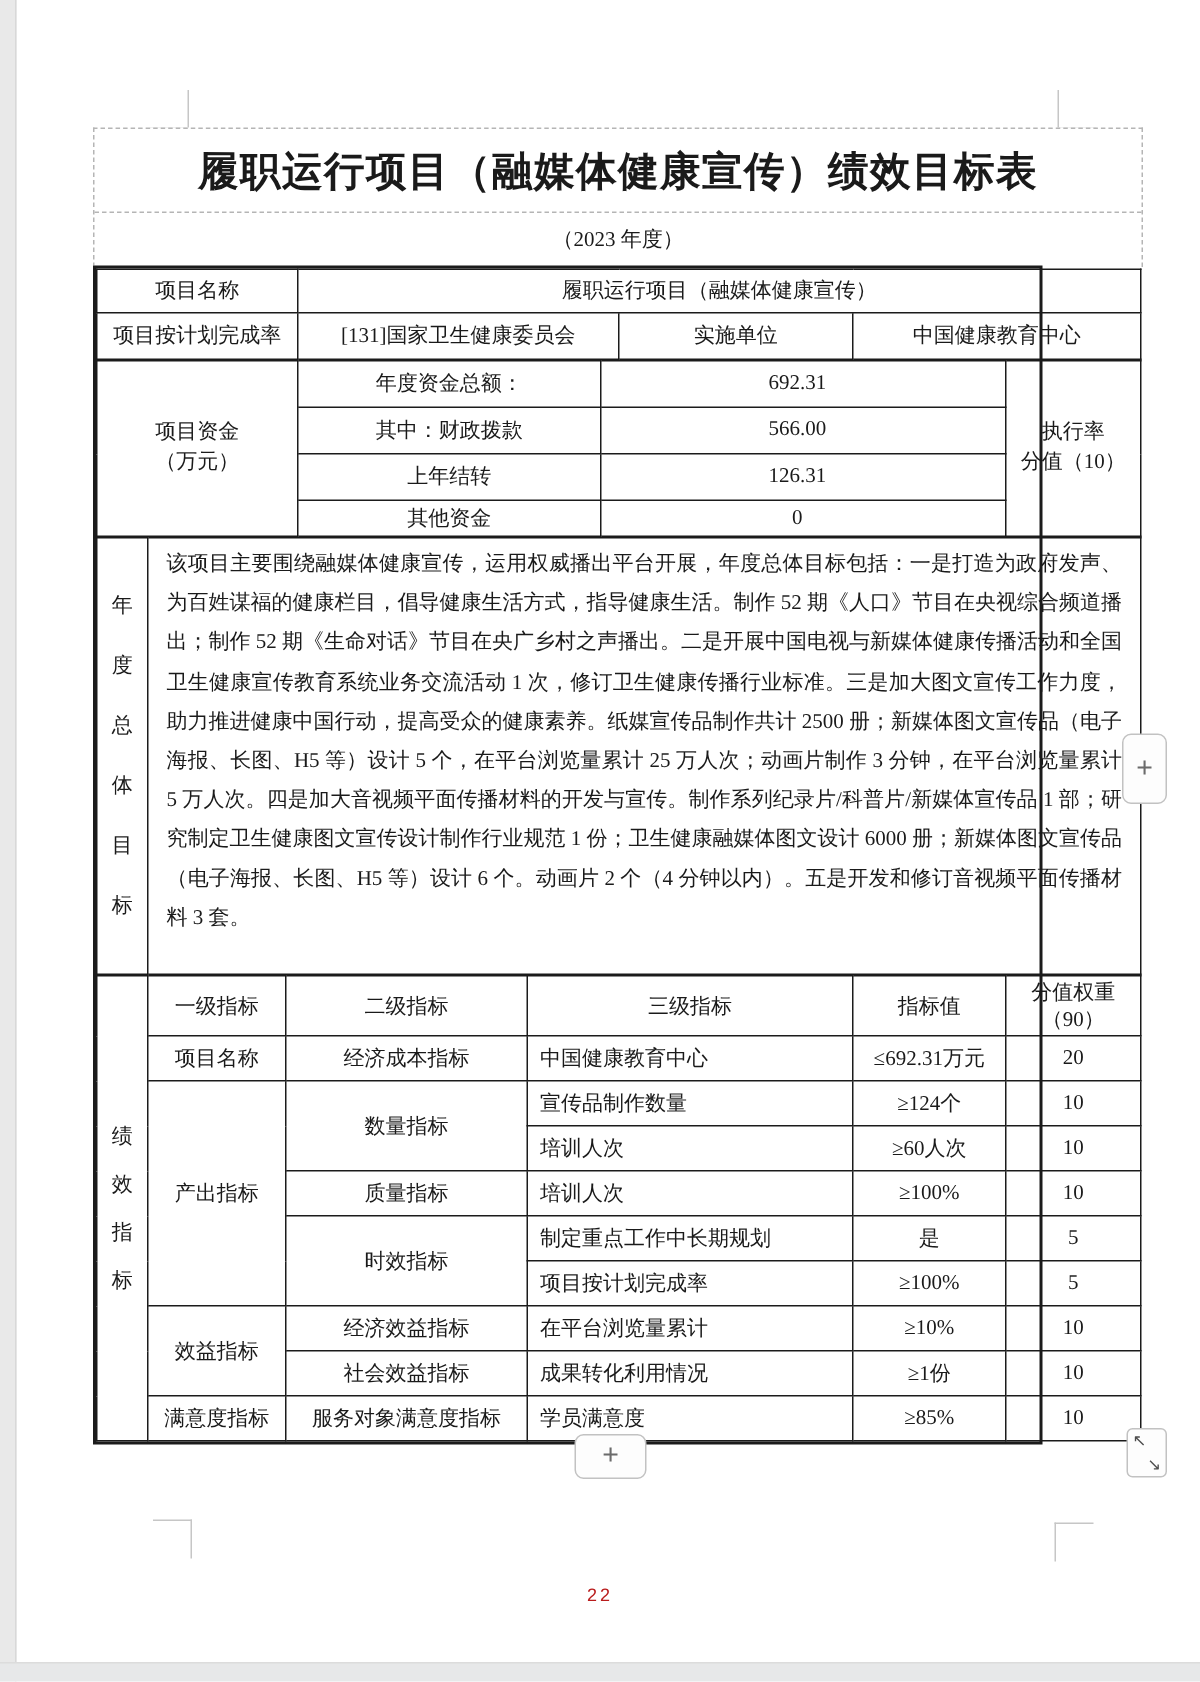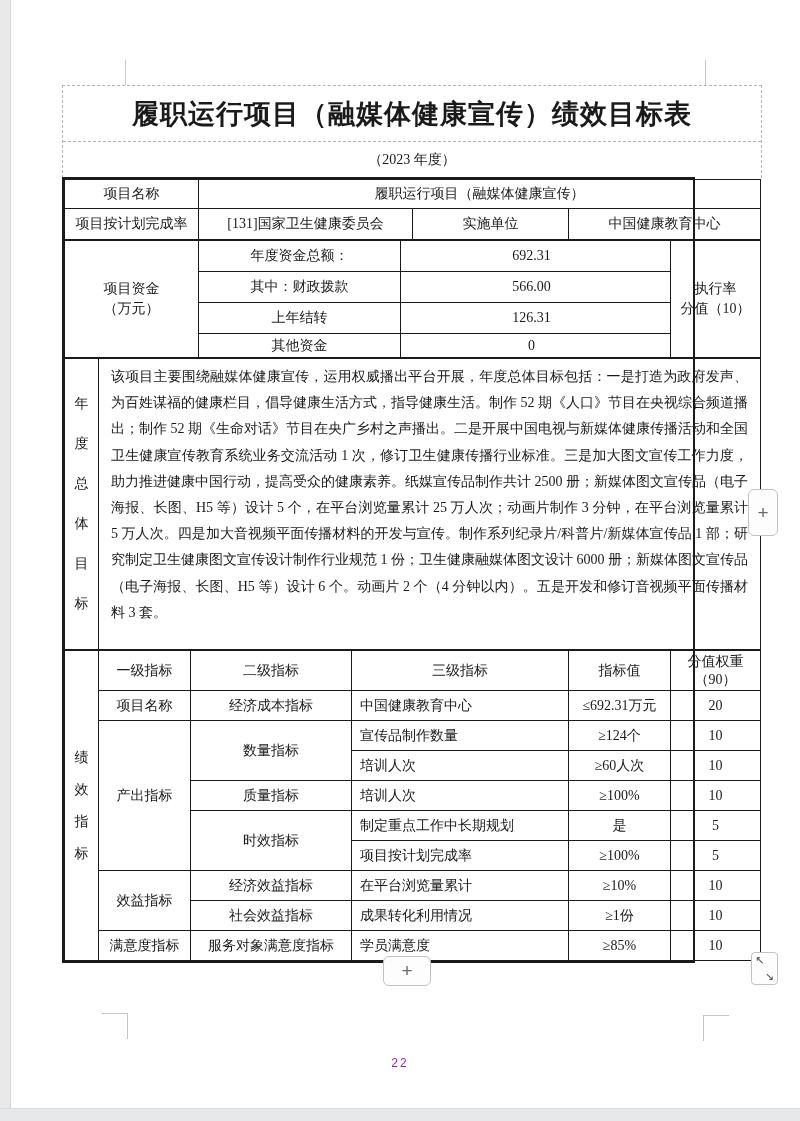--- a/index.html
+++ b/index.html
@@ -33,21 +33,21 @@
   .num-cell{padding-right:10px;}
   .left-cell{text-align:left;padding-left:8px;}
   .vlabel{display:flex;flex-direction:column;align-items:center;justify-content:center;gap:14px;font-size:14px;}
   .vlabel-goal{gap:22px;}
   .goal-cell{height:290px;vertical-align:top;text-align:left;}
   .goal-text{padding:5px 10px 0 10px;line-height:26.2px;font-size:14px;text-align:justify;}
   .two-line{line-height:20px;}
 
   
   .page-number{position:absolute;left:0;top:1056px;width:800px;text-align:center;
-    font-family:"Liberation Sans","DejaVu Sans",sans-serif;font-size:12px;color:#a21caf;letter-spacing:2px;}
+    font-family:"Liberation Sans","DejaVu Sans",sans-serif;font-size:12px;color:#b91c1c;letter-spacing:2px;}
 
   
   .ctrl{position:absolute;box-sizing:border-box;background:#fdfdfd;border:1px solid #c2c2c2;border-radius:6px;
     display:flex;align-items:center;justify-content:center;color:#6b6b6b;
     font-family:"Liberation Sans","DejaVu Sans",sans-serif;cursor:pointer;}
   .ctrl-plus-right{left:748px;top:489px;width:30px;height:47px;font-size:19px;}
   .ctrl-plus-bottom{left:383px;top:956px;width:48px;height:30px;font-size:19px;}
   .ctrl-resize{left:751px;top:952px;width:27px;height:33px;border-radius:4px;color:#4d4d4d;}
   .resize-inner{position:relative;width:100%;height:100%;}
   .resize-inner .nw{position:absolute;left:3px;top:1px;font-size:11px;}

